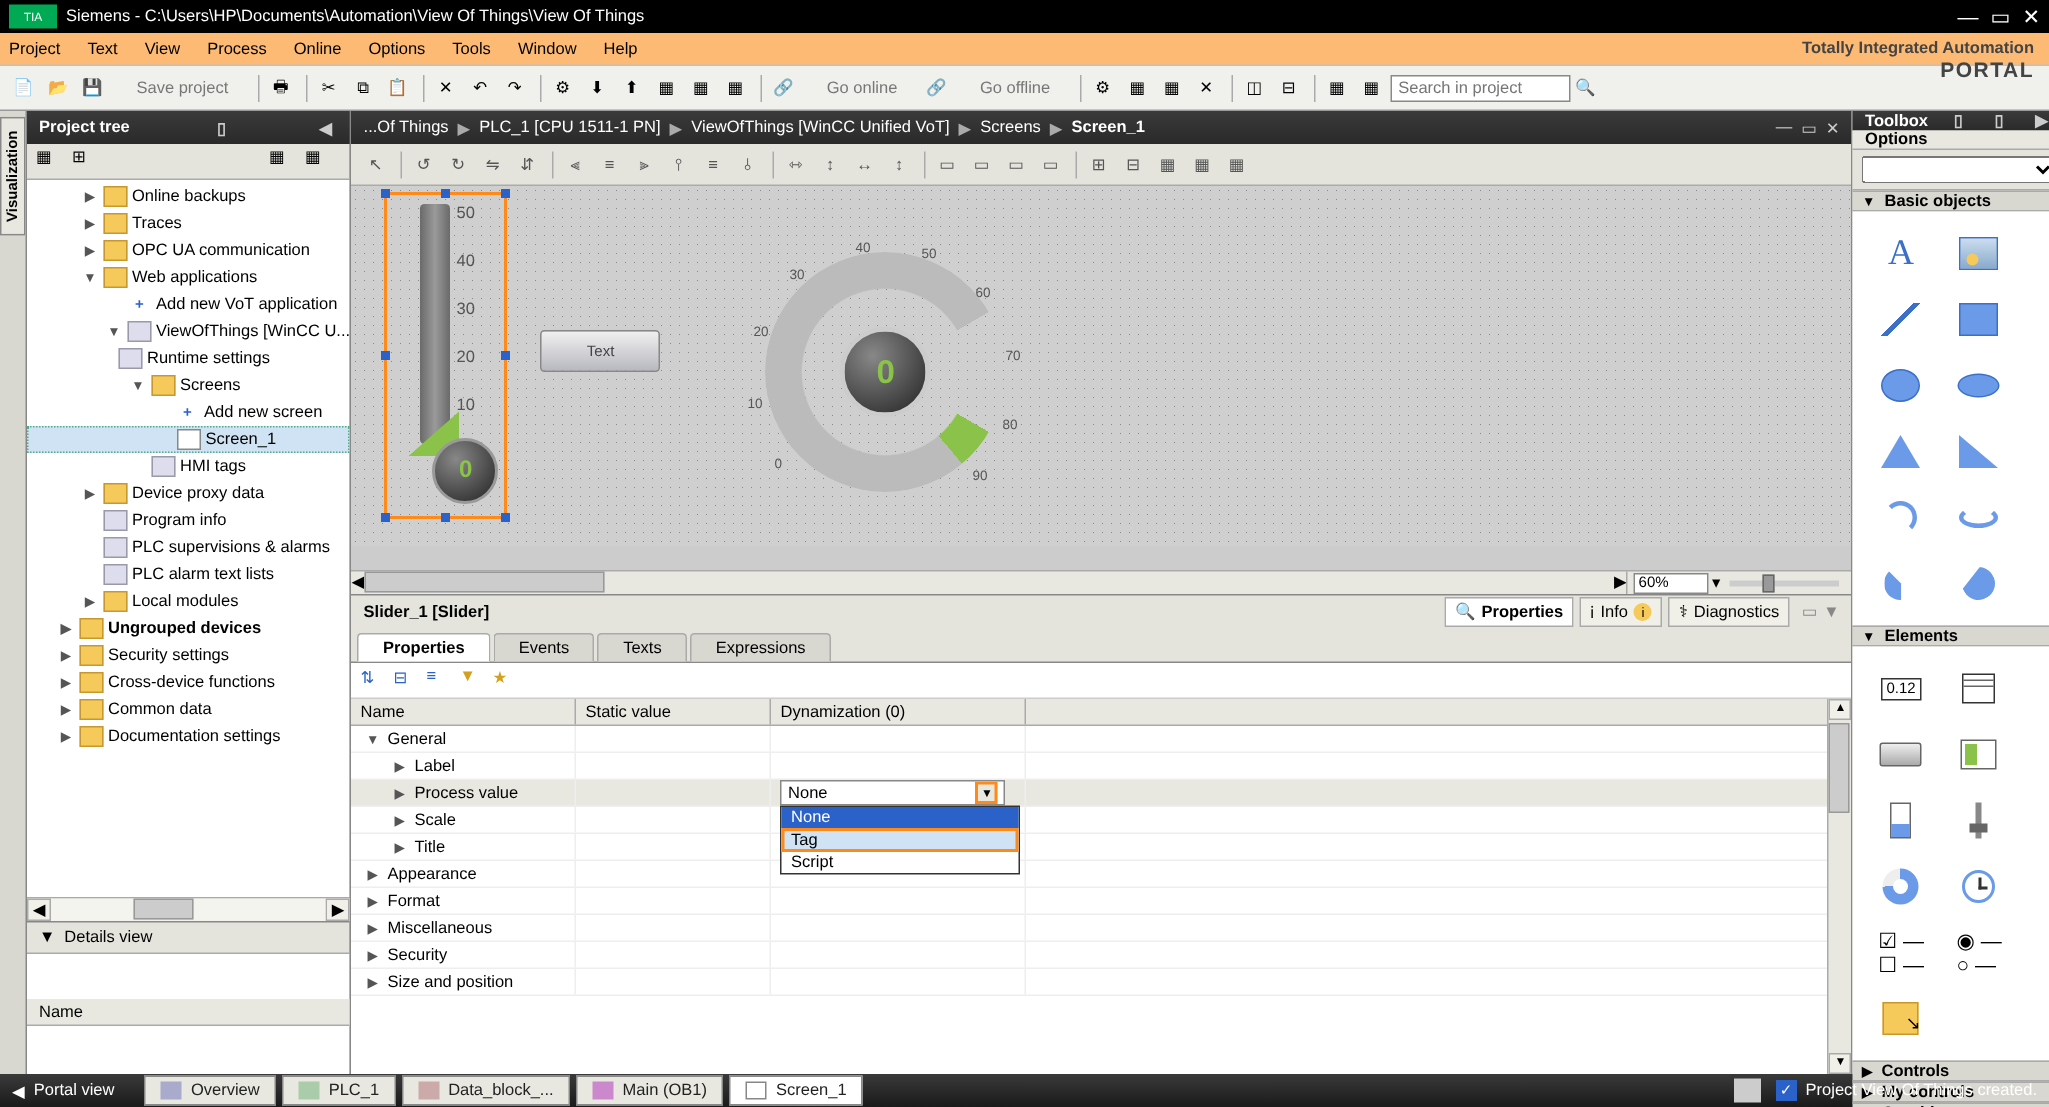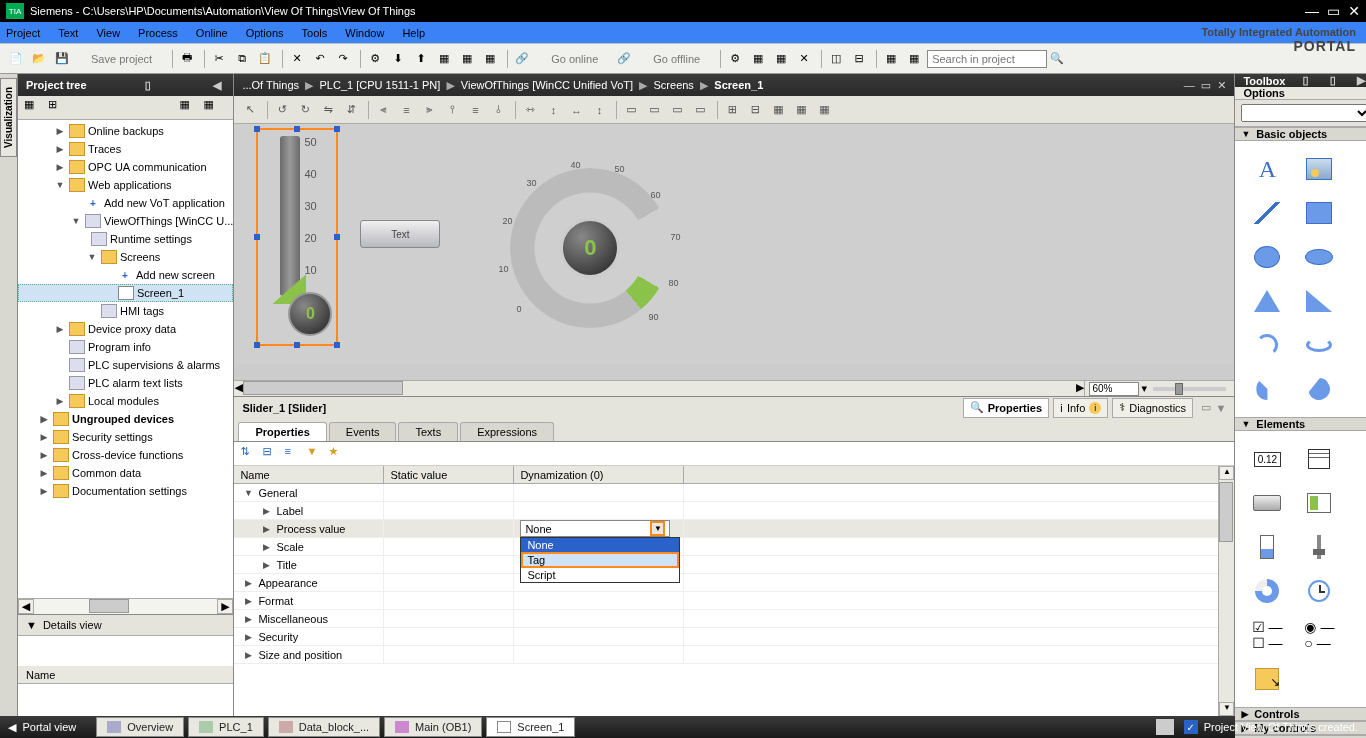--- a/index.html
+++ b/index.html
@@ -2,24 +2,24 @@
 <html><head>
 <meta charset="utf-8">
 <style>
 * { box-sizing: border-box; margin: 0; padding: 0; font-family: "Segoe UI", Tahoma, sans-serif; font-size: 11px; }
 body { background: #fff; overflow: hidden; width: 1366px; height: 738px; position: relative; }
 
 
 .titlebar { background: #000; color: #fff; height: 22px; display: flex; align-items: center; padding: 0 6px; font-size: 12px; }
 .titlebar .title-text { flex: 1; }
 .titlebar .winbtn { color: #fff; margin-left: 8px; font-size: 14px; }
-.tia-logo { width:18px; height:16px; background:#0a5; margin-right:6px; font-size:8px; color:#fff; display:flex; align-items:center; justify-content:center; }
-
-
-.menubar { background: #3b82f6; height: 22px; display: flex; align-items: center; border-bottom: 1px solid #c0c0c0; padding: 0 6px; }
+.tia-logo { width:32px; height:16px; background:#0a5; margin-right:6px; font-size:8px; color:#fff; display:flex; align-items:center; justify-content:center; }
+
+
+.menubar { background: #fdba74; height: 22px; display: flex; align-items: center; border-bottom: 1px solid #c0c0c0; padding: 0 6px; }
 .menubar span { margin-right: 18px; cursor: default; }
 
 
 .toolbar { background: #f0f0ec; height: 30px; display: flex; align-items: center; border-bottom: 1px solid #9a9a9a; padding: 0 6px; position: relative; }
 .toolbar .tbtn { width: 20px; height: 20px; margin-right: 3px; display: flex; align-items: center; justify-content: center; border: 1px solid transparent; }
 .toolbar .sep { width:1px; height:18px; background:#aaa; margin:0 4px; }
 .toolbar .label { margin: 0 16px; color:#777; }
 .toolbar input.search { height:18px; width:120px; border:1px solid #888; padding:0 4px; }
 .portal-brand { position:absolute; right:10px; top:-18px; text-align:right; font-weight:bold; color:#444; }
 .portal-brand .big { font-size:14px; letter-spacing:1px; }
@@ -286,21 +286,21 @@
         <div class="tree-row indent-3" style="padding-left: 52px;">
           <span class="exp"></span>
           <span class="ico add">+</span>
           <span>Add new VoT application</span>
         </div>
         <div class="tree-row indent-3" style="padding-left: 52px;">
           <span class="exp">▼</span>
           <span class="ico file"></span>
           <span>ViewOfThings [WinCC U...</span>
         </div>
-        <div class="tree-row indent-4" style="padding-left: 46px; margin-left: 12px;">
+        <div class="tree-row indent-4" style="padding-left: 46px;">
           <span class="exp"></span>
           <span class="ico file"></span>
           <span>Runtime settings</span>
         </div>
         <div class="tree-row indent-4" style="padding-left: 68px;">
           <span class="exp">▼</span>
           <span class="ico folder"></span>
           <span>Screens</span>
         </div>
         <div class="tree-row indent-5" style="padding-left: 84px;">

